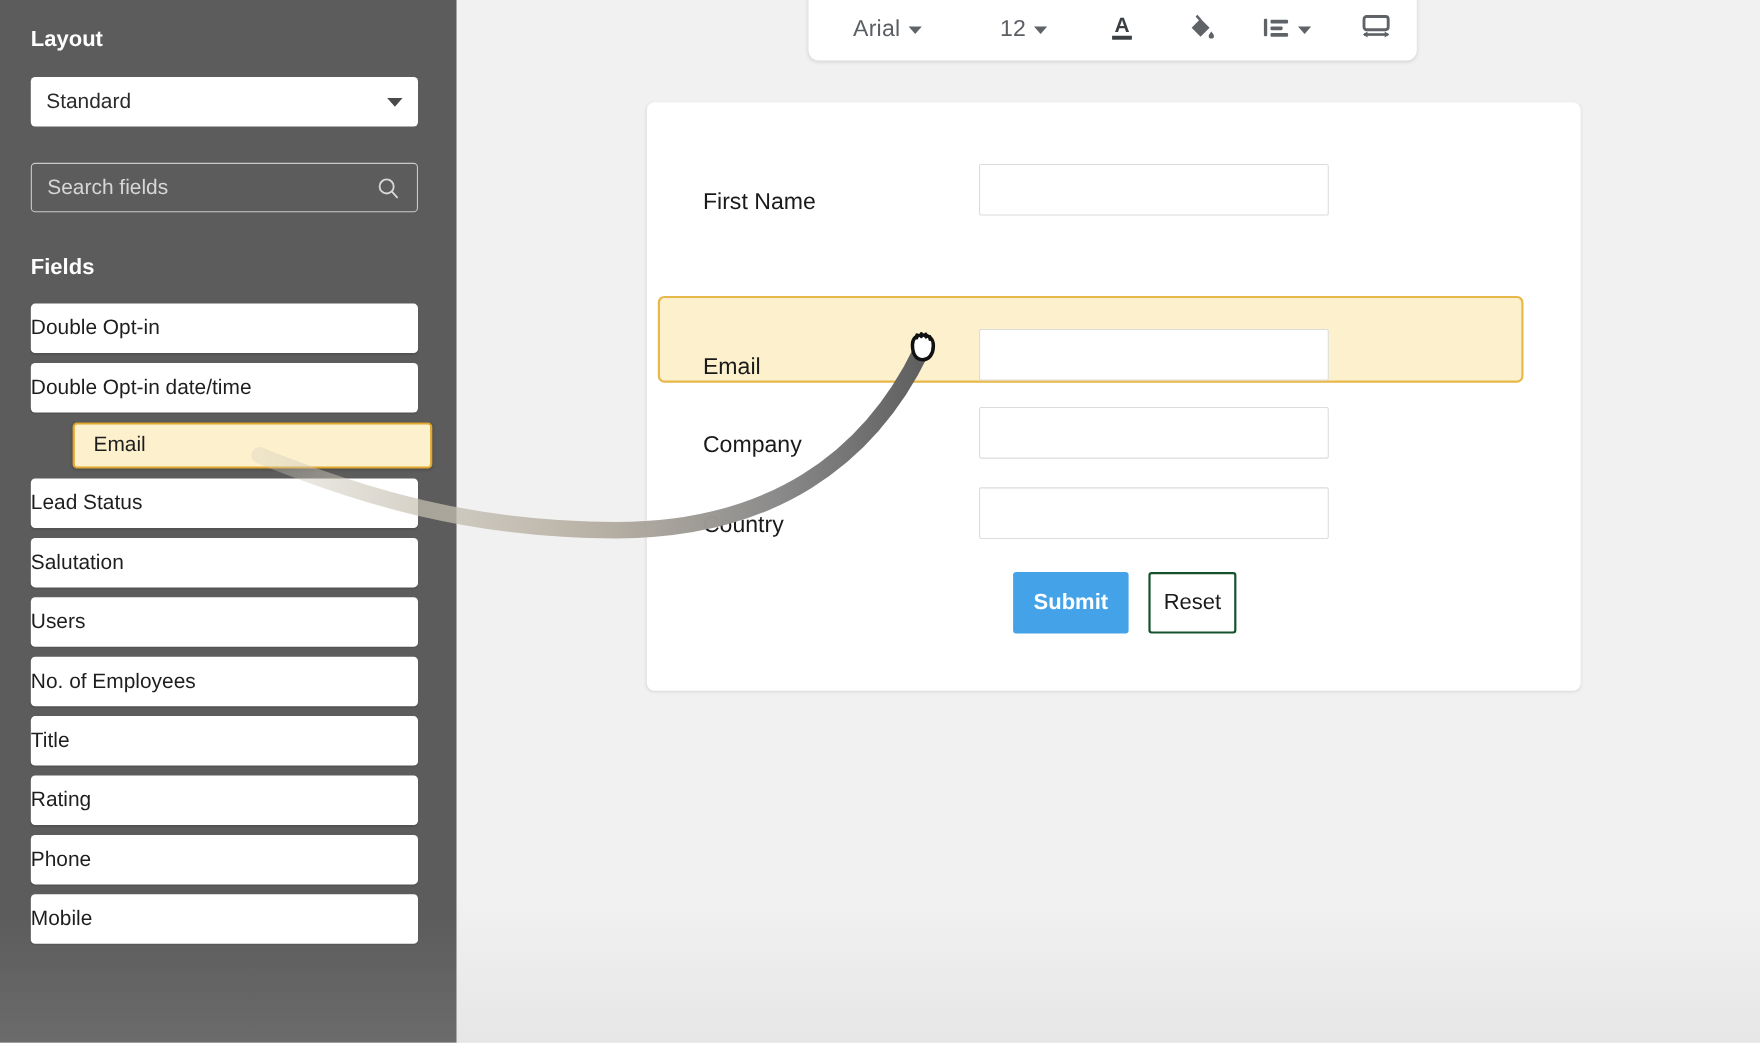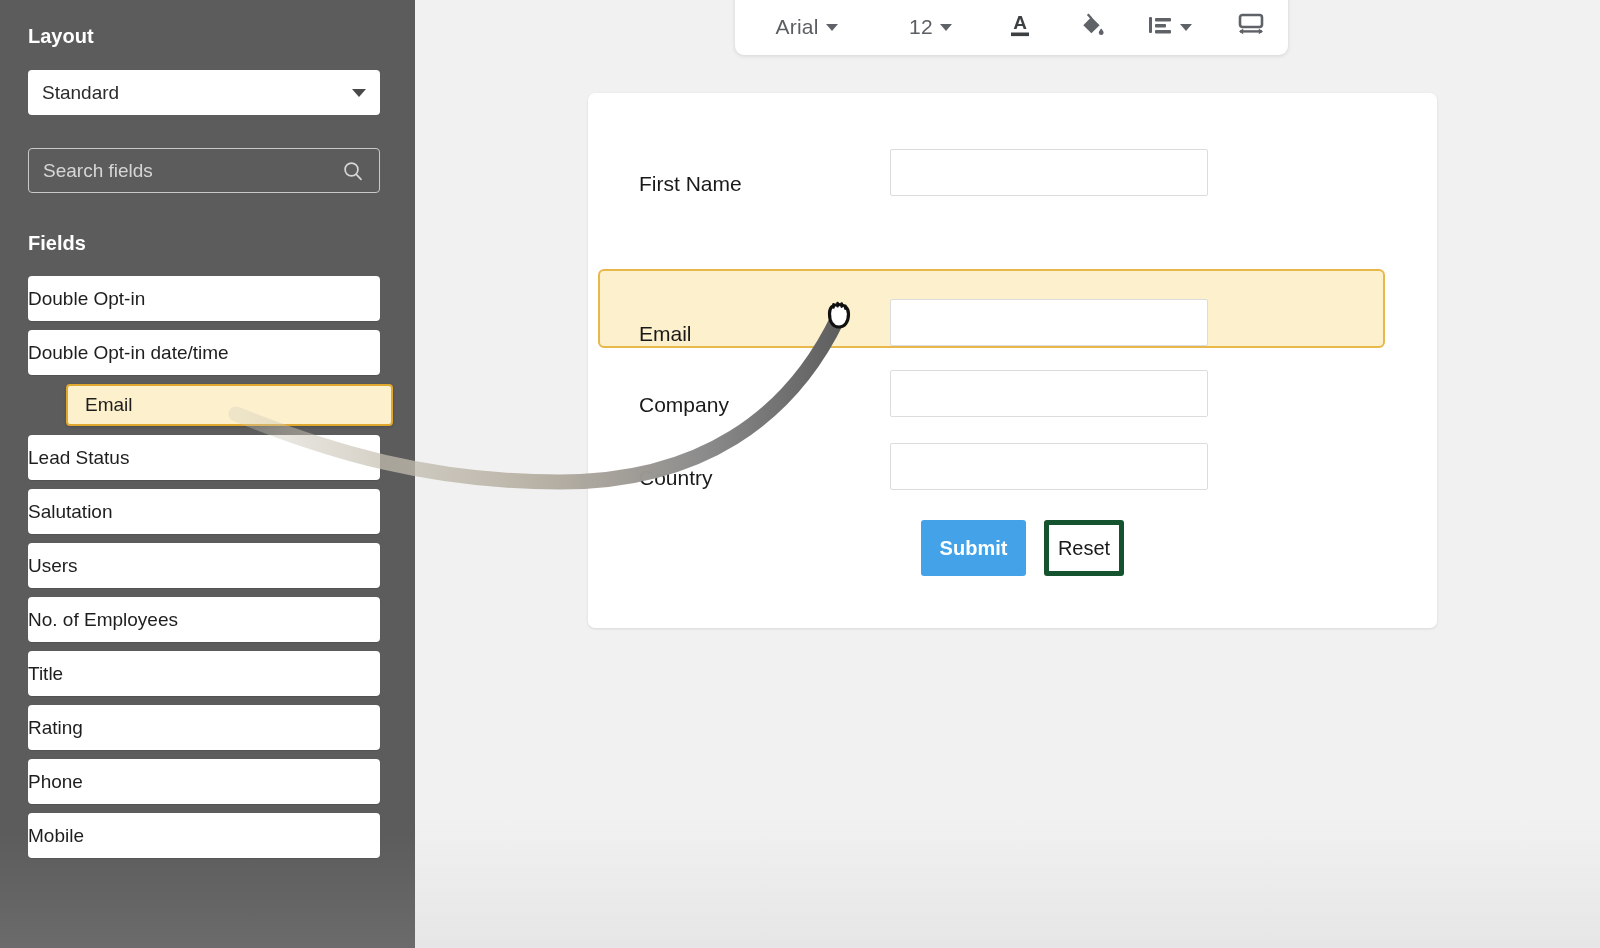--- a/index.html
+++ b/index.html
@@ -227,21 +227,21 @@
     border-radius: 3px;
     width: 105px;
     height: 56px;
     font-family: "Liberation Sans", sans-serif;
     cursor: pointer;
   }
   #reset-button {
     background: #ffffff;
     color: #1a1a1a;
     font-size: 20px;
-    border: 5px solid #14532d;
+    border: 2px solid #14532d;
     border-radius: 3px;
     width: 80px;
     height: 56px;
     font-family: "Liberation Sans", sans-serif;
     cursor: pointer;
   }
 
   
   #drag-layer {
     position: absolute;

